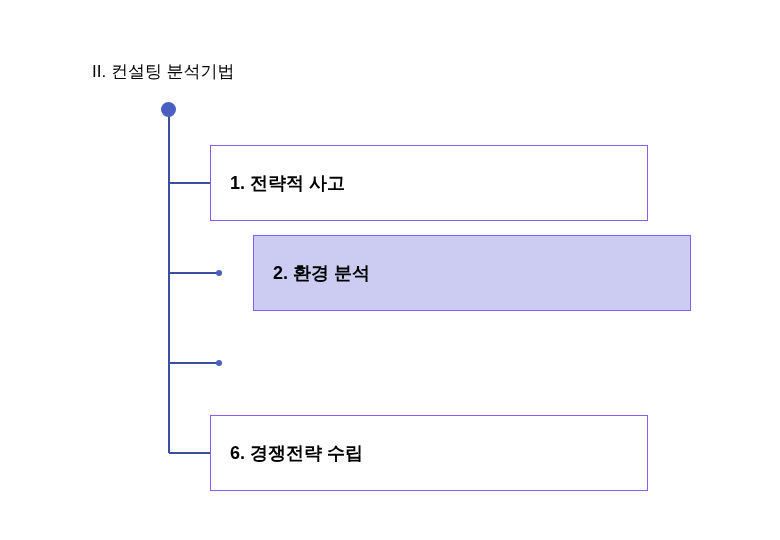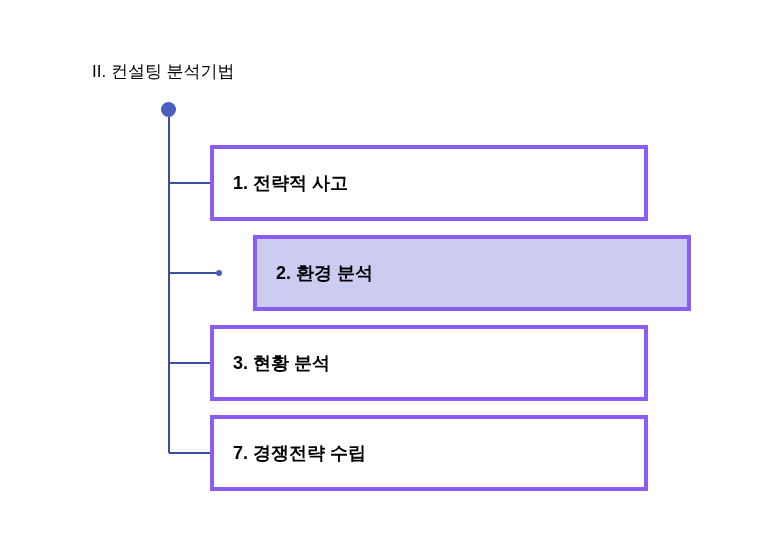--- a/index.html
+++ b/index.html
@@ -60,21 +60,21 @@
     height: 6px;
     border-radius: 50%;
     background: #4a5fc1;
     left: 216px;
   }
   .item-box {
     position: absolute;
     left: 210px;
     width: 438px;
     height: 76px;
-    border: 4px solid #8b5cf6;
+    border: 1px solid #8b5cf6;
     background: #ffffff;
     box-sizing: border-box;
     padding-left: 24px;
   }
   .item-box.highlight {
     background: #ccccf2;
     margin-left: 43px;
   }
   .item-label {
     position: absolute;
@@ -104,23 +104,20 @@
   </div>
 
   <div class="connector" style="top:272px;"></div>
   <div class="connector-dot" style="top:270px;"></div>
   <div class="item-box highlight" style="top:235px;">
     <span class="item-label">2. 환경 분석</span>
   </div>
 
   <div class="connector" style="top:362px;"></div>
   <div class="connector-dot" style="top:360px;"></div>
-  <div class="item-box" style="top:325px;">
-    <span class="item-label">3. 현황 분석</span>
-  </div>
 
   <div class="connector" style="top:452px;"></div>
   <div class="connector-dot" style="top:450px;"></div>
   <div class="item-box" style="top:415px;">
-    <span class="item-label">7. 경쟁전략 수립</span>
+    <span class="item-label">6. 경쟁전략 수립</span>
   </div>
 
 </div>
 
 </body></html>

